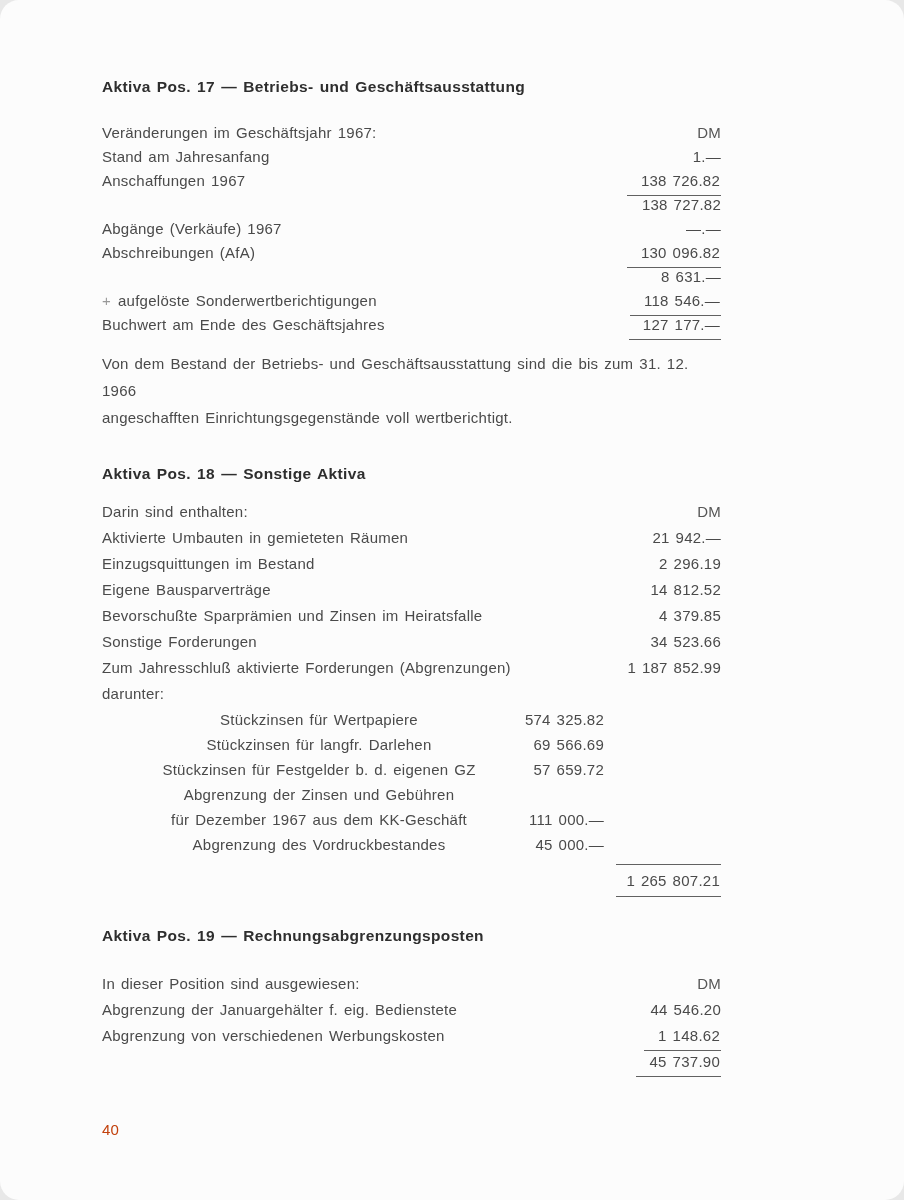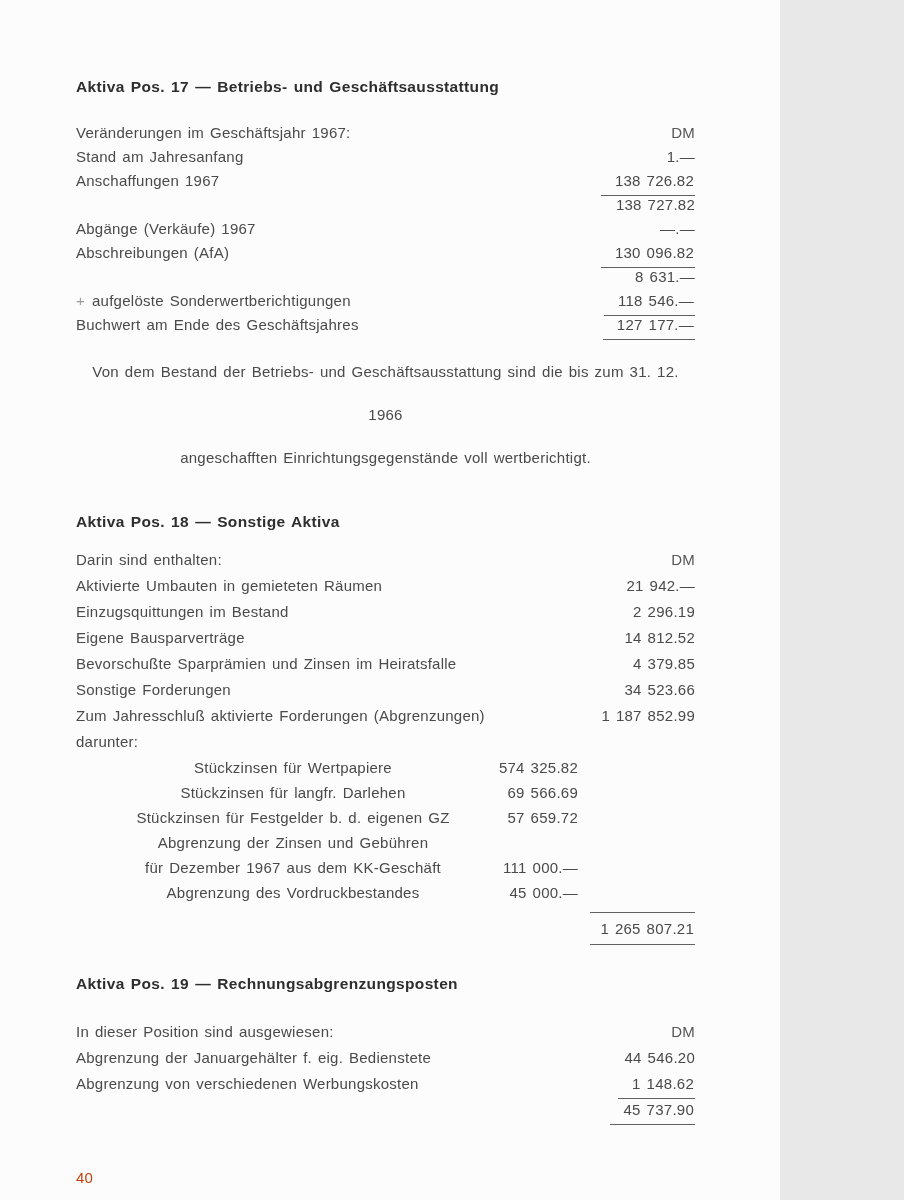--- a/index.html
+++ b/index.html
@@ -1,26 +1,27 @@
 <!DOCTYPE html>
 <html><head>
 <meta charset="utf-8">
 <style>
   html,body{margin:0;padding:0;background:#e8e8e8;}
   .page{
     position:relative;
-    width:780px;height:1200px;
+    width:904px;height:1200px;
     background:#fcfcfc;
     box-sizing:border-box;
-    padding:77px 0 0 76px;
+    padding:77px 0 0 102px;
     font-family:"Liberation Sans",sans-serif;
     font-size:15px;line-height:24px;
     color:#4a4a4a;
     letter-spacing:.25px;word-spacing:1.5px;
     overflow:hidden;
+    border-radius:19px;
   }
   .content{width:619px;}
   .heading{
     font-size:15.5px;font-weight:bold;color:#2e2e2e;
     margin:0;letter-spacing:.35px;line-height:20px;
   }
   .sec17 .heading{margin-bottom:24px;}
   .sec18{margin-top:33px;}
   .sec18 .heading{margin-bottom:16px;}
   .sec19{margin-top:36px;}
@@ -34,21 +35,21 @@
   .val.unit{text-align:right;color:#565656;}
   .sub .lbl{padding-left:32px;text-align:center;}
   .num{display:inline-block;}
   .num.rule{border-bottom:1.6px solid #616161;padding:0 1px 2px 14px;}
   .num.total-rule{
     border-top:1.6px solid #616161;border-bottom:1.6px solid #616161;
     padding:4px 1px 3px 10px;
   }
   .total-row{margin-top:6px;height:34px;}
   .plus{color:#989898;margin-right:7px;}
-  .note{margin:13px 0 12px;line-height:43px;text-align:center;}
+  .note{margin:13px 0 12px;line-height:27px;}
   .pagenum{margin-top:42px;color:#c2410c;}
 </style>
 </head>
 <body>
 
 <div class="page">
   <div class="content">
 
     <section class="sec17">
       <h1 class="heading">Aktiva Pos. 17 — Betriebs- und Geschäftsausstattung</h1>

